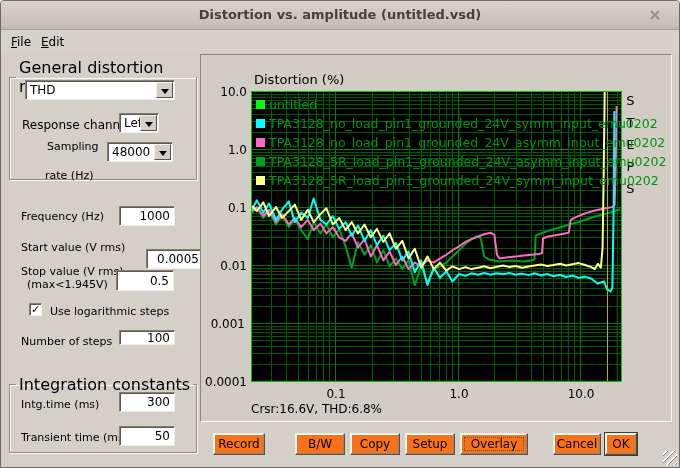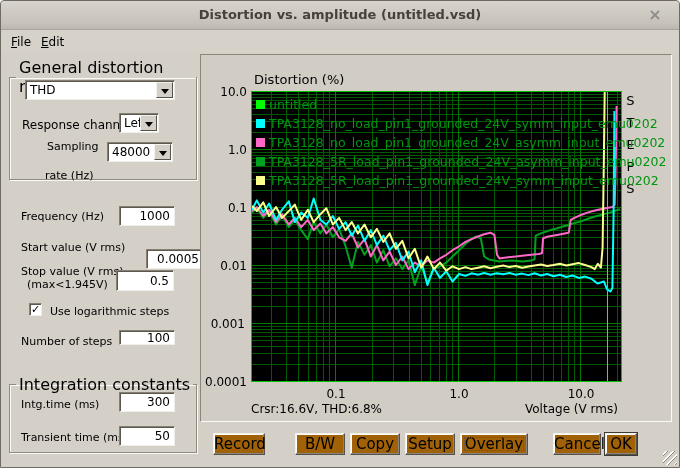--- a/index.html
+++ b/index.html
@@ -66,24 +66,24 @@
   .status-text { position:absolute; left:250px; top:401px; font-size:12px; }
   .steps-label { position:absolute; left:622px; top:92px; font-size:13px;
                  writing-mode:vertical-lr; text-orientation:upright; letter-spacing:7px; }
 
   .legend { position:absolute; left:255px; top:94px; }
   .legend-row { height:19px; display:flex; align-items:center; }
   .legend-marker { width:9px; height:9px; margin-right:4px; flex:none; }
   .legend-label { font-size:12.5px; color:#009410; white-space:nowrap; }
 
   
-  .btn { position:absolute; top:432px; height:22px; background:#a16207;
+  .btn { position:absolute; top:432px; height:22px; background:#f97316;
          border:1px solid; border-color:#f4f2ee #55524c #55524c #f4f2ee;
          box-shadow:inset -1px -1px 0 #8a867e, inset 1px 1px 0 #fff;
-         font-family:"DejaVu Sans",sans-serif; font-size:15px; text-align:center; }
+         font-family:"DejaVu Sans",sans-serif; font-size:12px; text-align:center; }
   .btn.default { outline:1px solid #3e3a34; }
   .btn.focused { }
   .btn.focused::after { content:""; position:absolute; left:3px; top:3px; right:3px;
                         bottom:3px; border:1px dotted #555; }
 
   .resize-grip { position:absolute; right:2px; bottom:2px; width:14px; height:14px;
                  background:repeating-linear-gradient(135deg,
                    transparent 0 2px, #fff 2px 3px, #8a867e 3px 4px, transparent 4px 5px); }
 </style>
 </head>
@@ -234,21 +234,20 @@
   <div class="ytick" style="left:202px; top:142px;">1.0</div>
   <div class="ytick" style="left:202px; top:200px;">0.1</div>
   <div class="ytick" style="left:202px; top:258px;">0.01</div>
   <div class="ytick" style="left:200px; top:316px;">0.001</div>
   <div class="ytick" style="left:202px; top:374px;">0.0001</div>
 
   <div class="xtick" style="left:315px; top:386px;">0.1</div>
   <div class="xtick" style="left:438px; top:386px;">1.0</div>
   <div class="xtick" style="left:560px; top:386px;">10.0</div>
 
-  <div class="xlabel" style="left:524px; top:401px;">Voltage (V rms)</div>
   <div class="status-text">Crsr:16.6V, THD:6.8%</div>
   <div class="steps-label">STEPS</div>
 
   <div class="legend">
     <div class="legend-row">
       <span class="legend-marker" style="background: rgb(0, 255, 0);"></span>
       <span class="legend-label">untitled</span>
     </div>
     <div class="legend-row">
       <span class="legend-marker" style="background: rgb(0, 255, 255);"></span>

